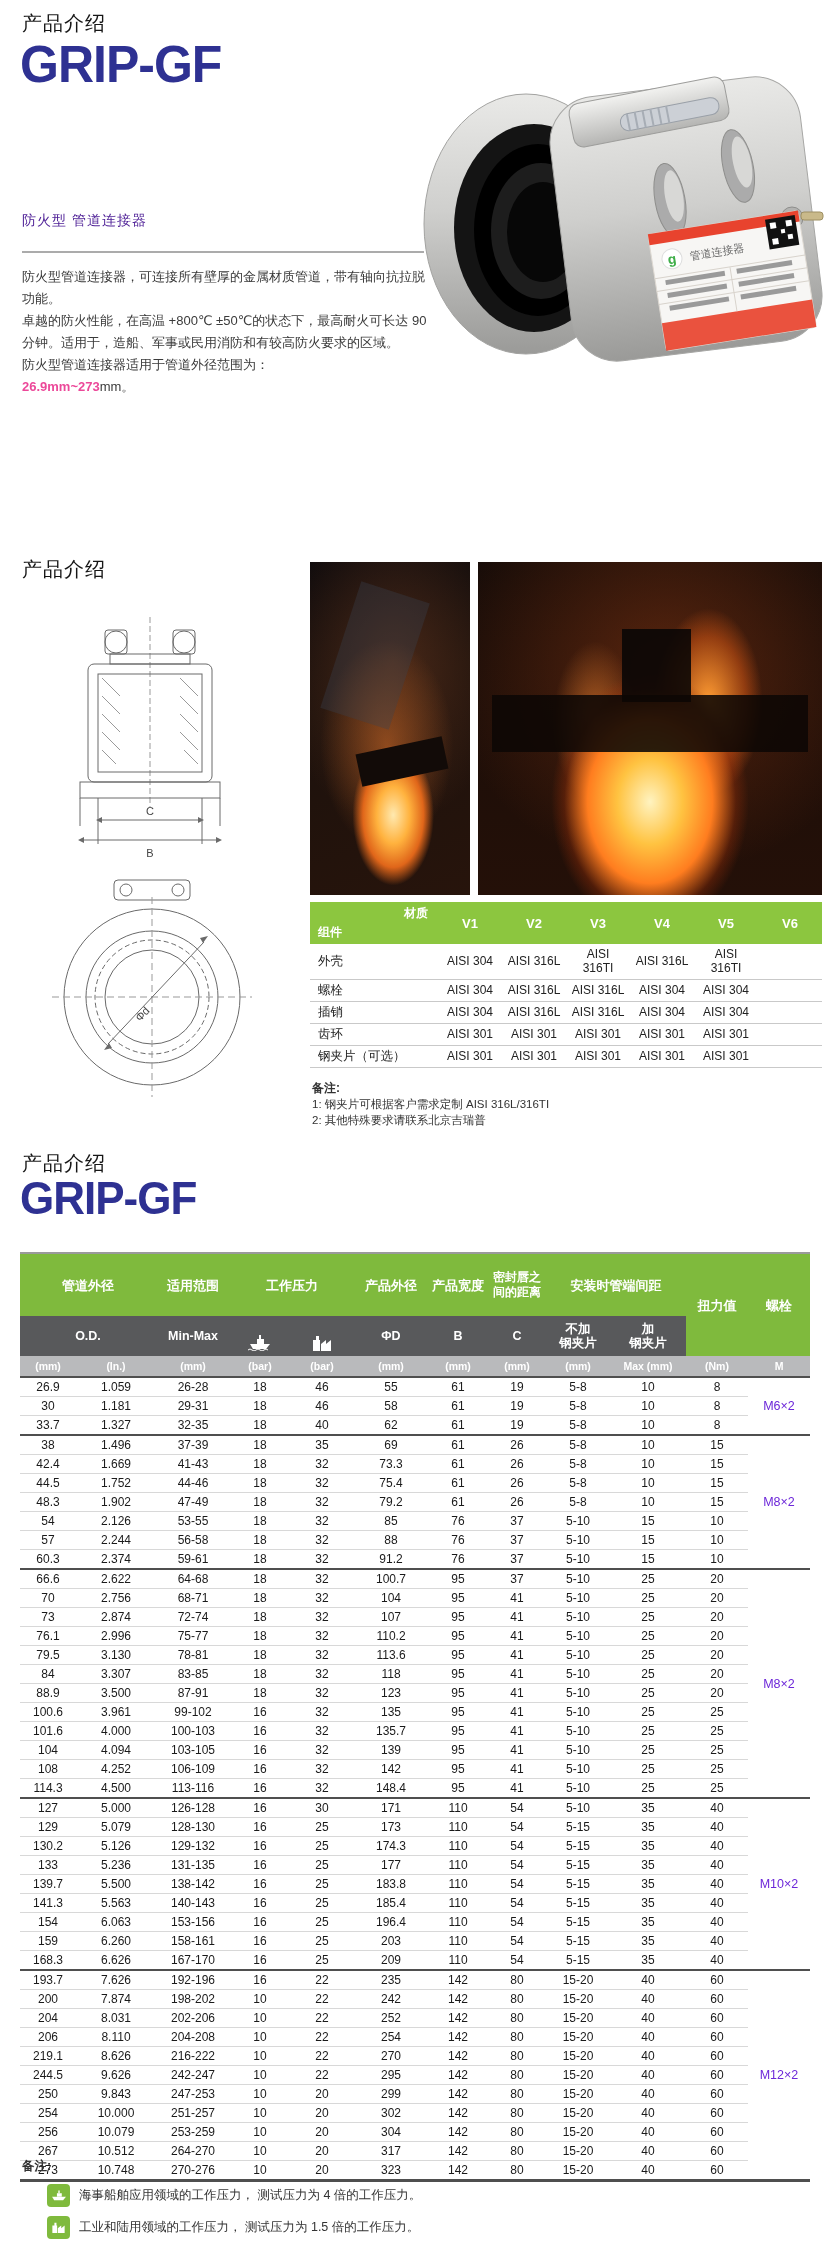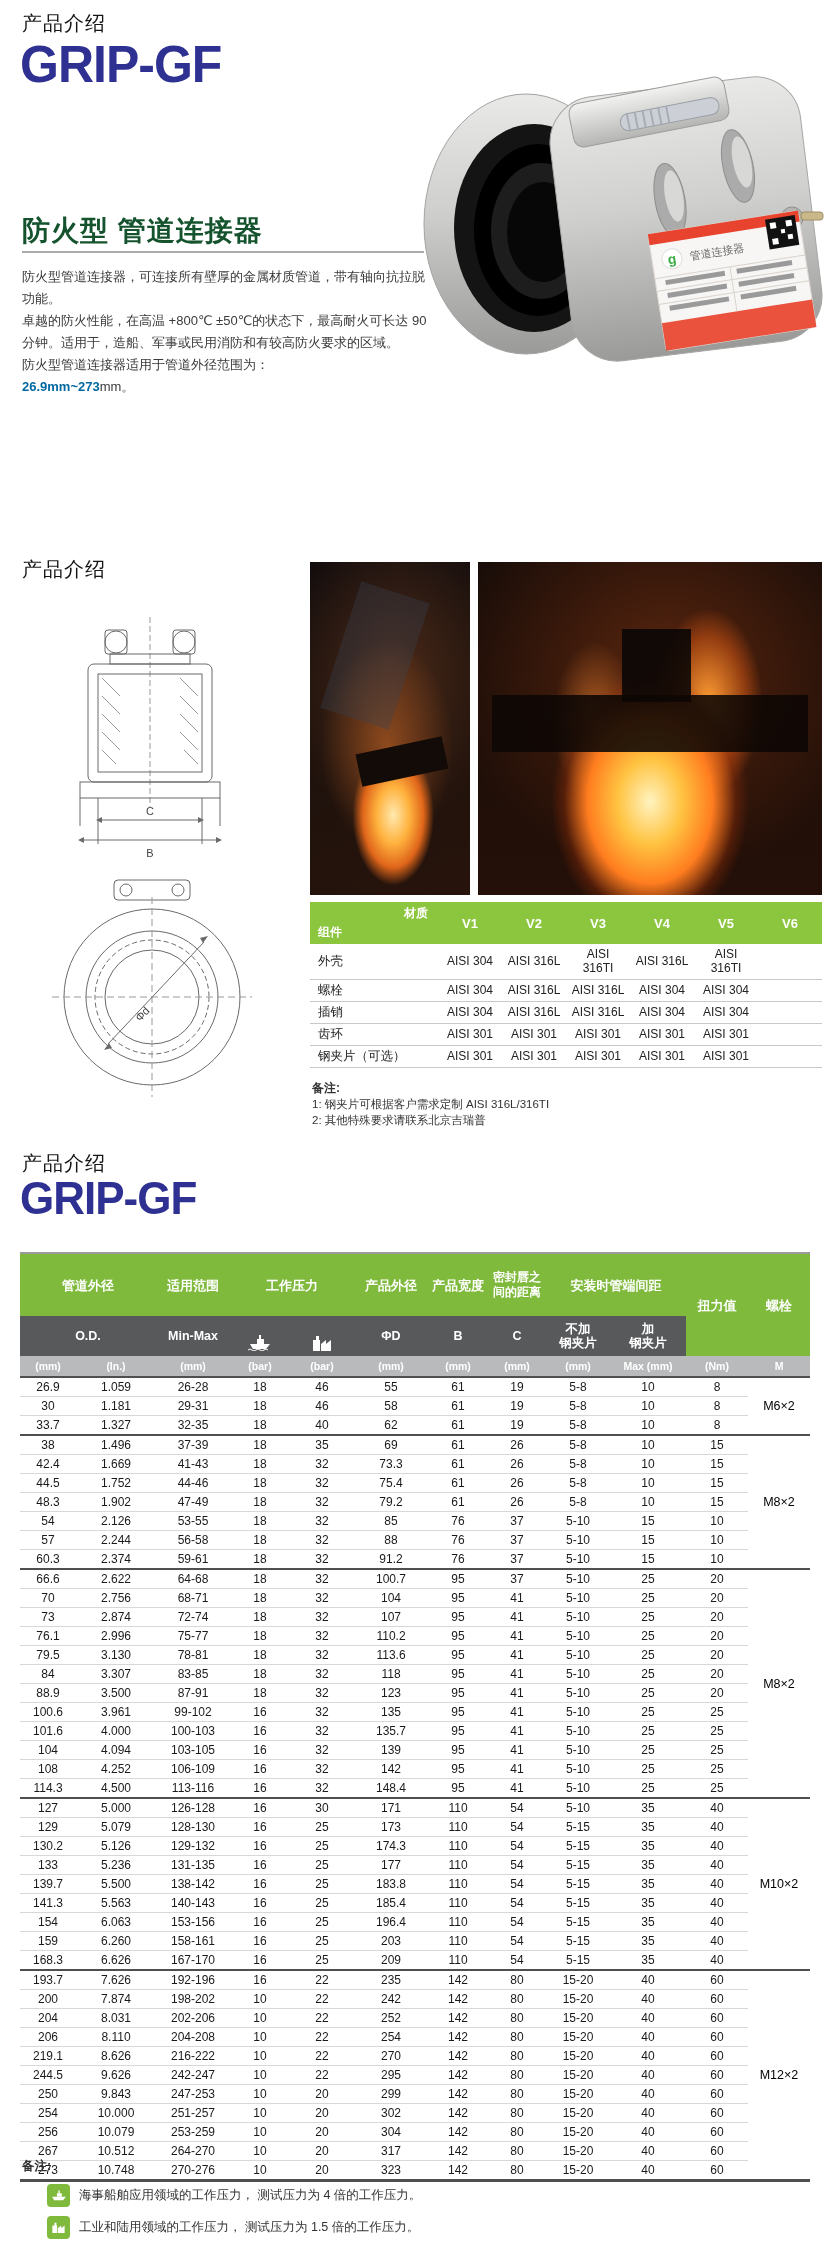--- a/index.html
+++ b/index.html
@@ -4,25 +4,25 @@
 <style>
   html,body{margin:0;padding:0;background:#fbfbfb;}
   .page{position:relative;width:830px;height:2267px;margin:0 auto;background:#fff;
         outline:1px solid #e2e2e2;overflow:hidden;
         font-family:"Liberation Sans","DejaVu Sans",sans-serif;color:#222;}
   .abs{position:absolute;}
   .sec-heading{font-size:20px;font-weight:500;color:#161616;letter-spacing:1px;}
   .brand{font-weight:800;color:#2e3192;letter-spacing:-1px;transform:scaleY(1.04);transform-origin:left top;}
   .brand.big{font-size:50px;}
   .brand.mid{font-size:44px;}
-  .subtitle{font-size:28px;font-weight:700;color:#14532d;letter-spacing:1px;}
+  .subtitle{font-size:14px;font-weight:400;color:#4c1d95;letter-spacing:1px;}
   .divider{height:2px;background:#ababab;}
   .intro{font-size:13px;line-height:22px;color:#3a3a3a;}
   .intro p{margin:0;}
-  .intro .rng b{color:#0369a1;}
+  .intro .rng b{color:#ec4899;}
 
   
   .fire{position:absolute;overflow:hidden;}
   .fire1{background:
     radial-gradient(55px 95px at 52% 76%, #ffe9b0 0%, #ffb23e 30%, #e0661a 55%, rgba(90,30,8,0) 74%),
     radial-gradient(95px 150px at 48% 55%, rgba(214,110,40,.55), rgba(0,0,0,0) 70%),
     radial-gradient(150px 210px at 52% 30%, rgba(130,70,38,.45), rgba(0,0,0,0) 78%),
     linear-gradient(160deg,#0d0a0c 0%,#1c110c 40%,#27140c 100%);}
   .fire1::before{content:"";position:absolute;left:18%;top:8%;width:45%;height:40%;
     background:#3a4350;opacity:.35;transform:rotate(18deg);}
@@ -57,21 +57,21 @@
   .spec-table{border-collapse:collapse;table-layout:fixed;width:790px;
      border-top:2px solid #9a9a9a;border-bottom:3px solid #4f4f4f;}
   .spec-table th,.spec-table td{padding:0;}
   .spec-table thead th{vertical-align:middle;text-align:center;font-weight:700;}
   .spec-table th.g{background:#7fba3d;color:#fff;font-size:13px;height:62px;white-space:pre-line;line-height:15px;}
   .spec-table th.g.small{font-size:12px;}
   .spec-table th.d{background:#58595b;color:#fff;font-size:12.5px;height:40px;white-space:pre-line;line-height:14px;font-weight:600;}
   .spec-table th.u{background:#b9babc;color:#fff;font-size:10.5px;height:20px;font-weight:700;}
   .spec-table tbody td{height:18px;font-size:12px;color:#1a1a1a;text-align:center;border-top:1px solid #d8d8d8;}
   .spec-table tbody tr.gs td{border-top:2px solid #4f4f4f;}
-  .spec-table tbody td.bolt{font-size:12.5px;vertical-align:middle;color:#000000;}
+  .spec-table tbody td.bolt{font-size:12.5px;vertical-align:middle;color:#6d28d9;}
   .hicon{display:inline-block;vertical-align:middle;}
 
   
   .footer{font-size:12.5px;color:#333;}
   .footer .nt{font-weight:700;font-size:12.5px;margin-bottom:2px;}
   .iconline{display:flex;align-items:center;gap:9px;margin-top:9px;margin-left:25px;}
   .gicon{width:23px;height:23px;border-radius:4px;background:#7fba3d;display:flex;align-items:center;justify-content:center;flex:0 0 auto;}
 
   .drawing{stroke:#6a6a6a;fill:none;stroke-width:1;}
   .dim-text{font-size:11px;fill:#444;stroke:none;font-family:"Liberation Sans",sans-serif;}

